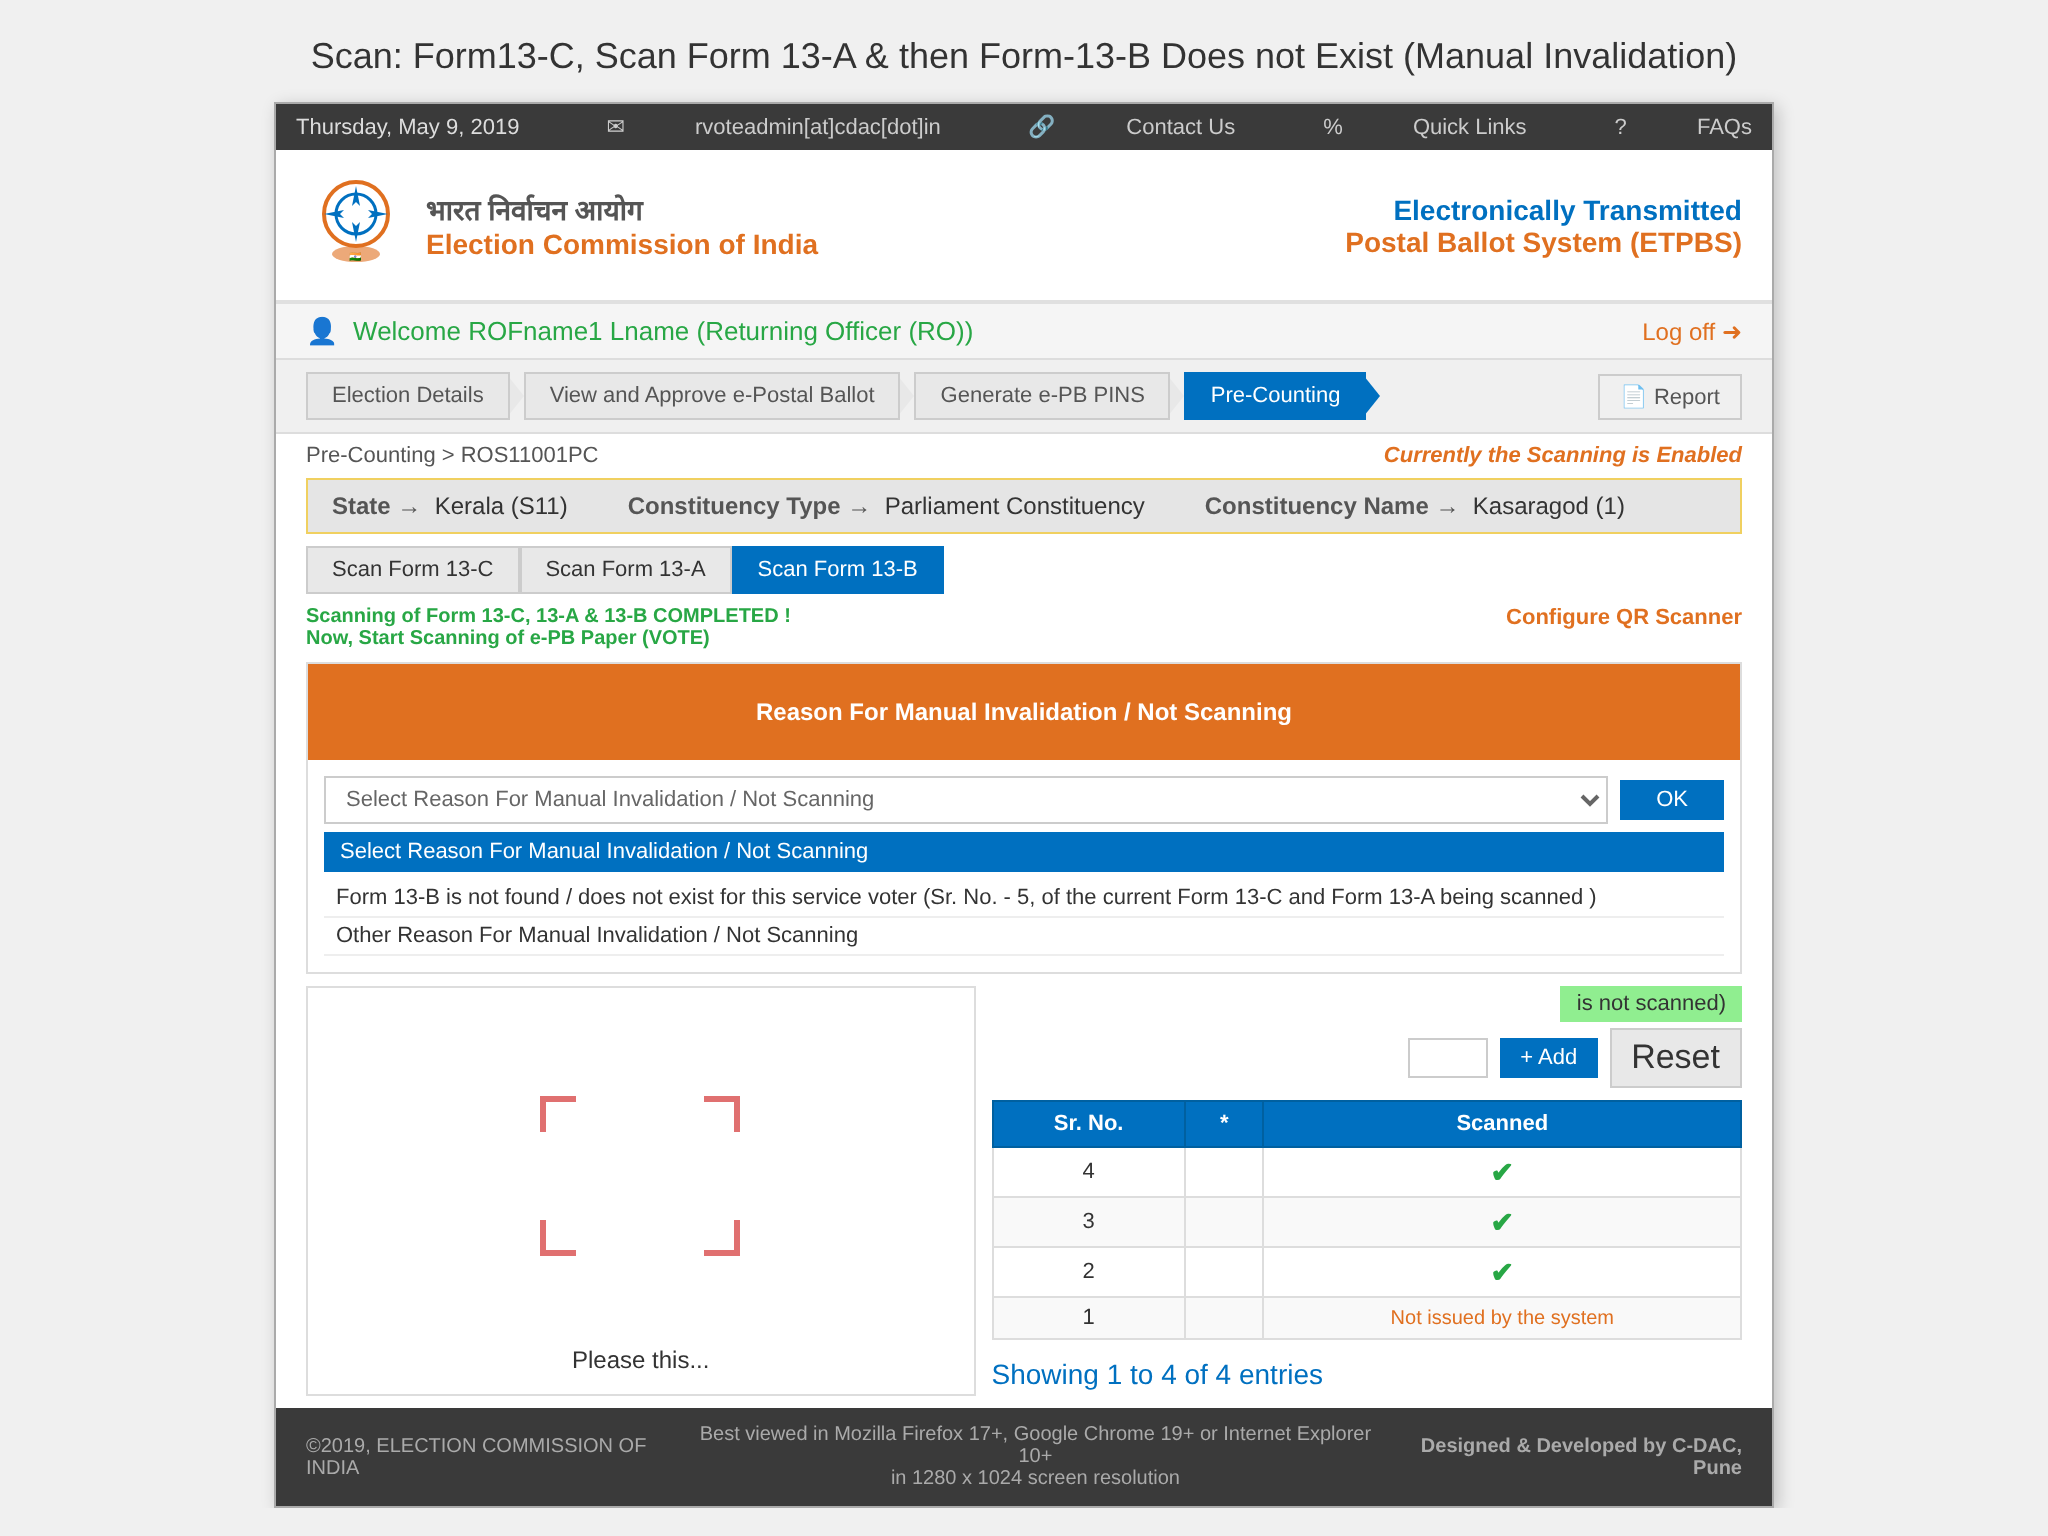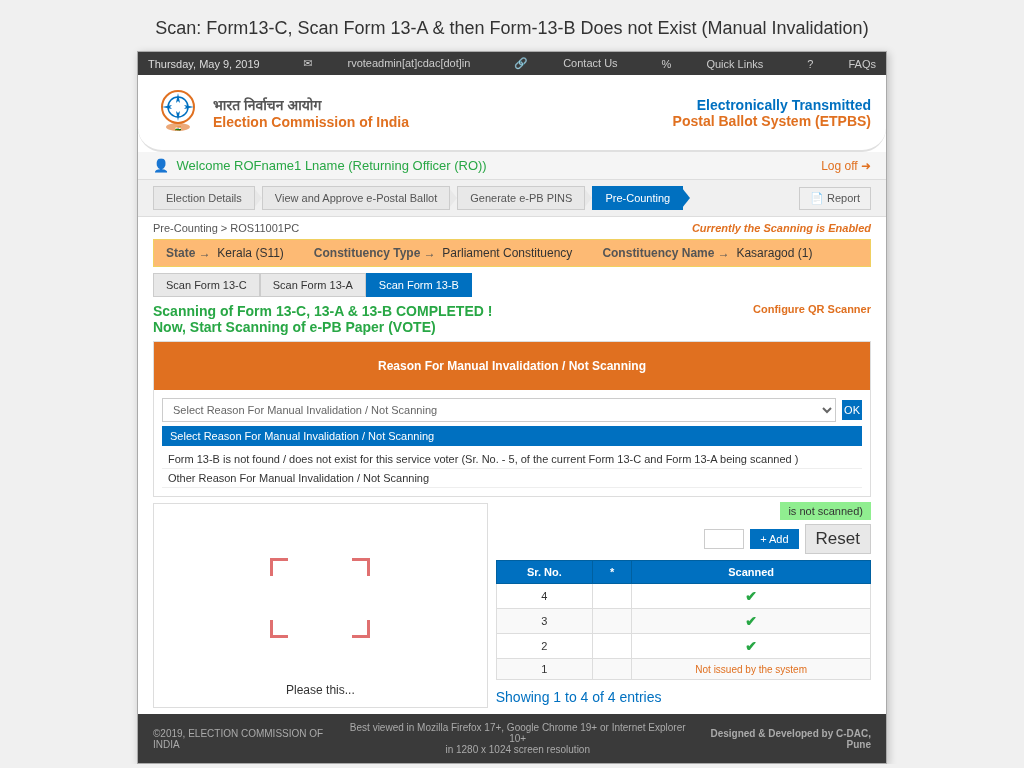--- a/index.html
+++ b/index.html
@@ -51,21 +51,20 @@
     }
 
     
     .header {
       background: #fff;
       padding: 10px 15px;
       display: flex;
       align-items: center;
       justify-content: space-between;
       border-bottom: 2px solid #e0e0e0;
-      border-radius: 24px;
     }
     .logo-area {
       display: flex;
       align-items: center;
       gap: 10px;
     }
     .logo-emblem {
       width: 50px;
       height: 55px;
     }
@@ -170,21 +169,21 @@
     .breadcrumb { color: #555; }
     .scanning-enabled {
       color: #e07020;
       font-style: italic;
       font-weight: bold;
       font-size: 11px;
     }
 
     
     .info-bar {
-      background: #fdba74;
+      background: #e5e5e5;
       border: 1px solid #f0d060;
       margin: 0 15px 6px;
       padding: 6px 12px;
       display: flex;
       gap: 30px;
       font-size: 12px;
     }
     .info-item { color: #333; }
     .info-label { font-weight: bold; color: #555; }
 
@@ -256,21 +255,21 @@
       padding: 4px 6px;
       border: 1px solid #ccc;
       font-size: 11px;
       color: #666;
       background: #fff;
     }
     .ok-btn {
       background: #0070c0;
       color: #fff;
       border: none;
-      padding: 4px 2px;
+      padding: 4px 18px;
       font-size: 11px;
       cursor: pointer;
     }
     .dropdown-options {
       background: #0070c0;
       color: #fff;
       padding: 4px 8px;
       font-size: 11px;
       margin-bottom: 4px;
     }
@@ -495,21 +494,21 @@
     </span>
   </div>
 
   <div class="form-tabs">
     <div class="form-tab">Scan Form 13-C</div>
     <div class="form-tab">Scan Form 13-A</div>
     <div class="form-tab active-blue">Scan Form 13-B</div>
   </div>
 
   <div class="status-message">
-    <span class="status-left" style="font-size:14px; white-space:pre-line;">Scanning of Form 13-C, 13-A &amp; 13-B COMPLETED !
+    <span class="status-left" style="font-size:10px; white-space:pre-line;">Scanning of Form 13-C, 13-A &amp; 13-B COMPLETED !
 Now, Start Scanning of e-PB Paper (VOTE)</span>
     <span class="configure-btn">Configure QR Scanner</span>
   </div>
 
   <div class="manual-section">
     <div class="manual-header">Reason For Manual Invalidation / Not Scanning</div>
     <div class="manual-body">
 
       <div class="dropdown-row">
         <select class="reason-select">

